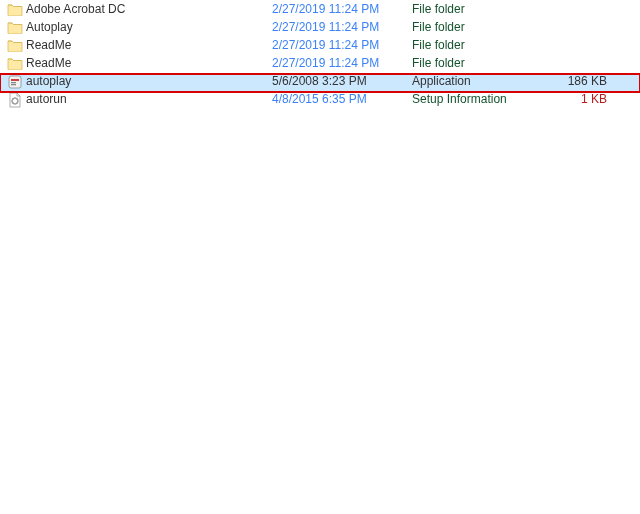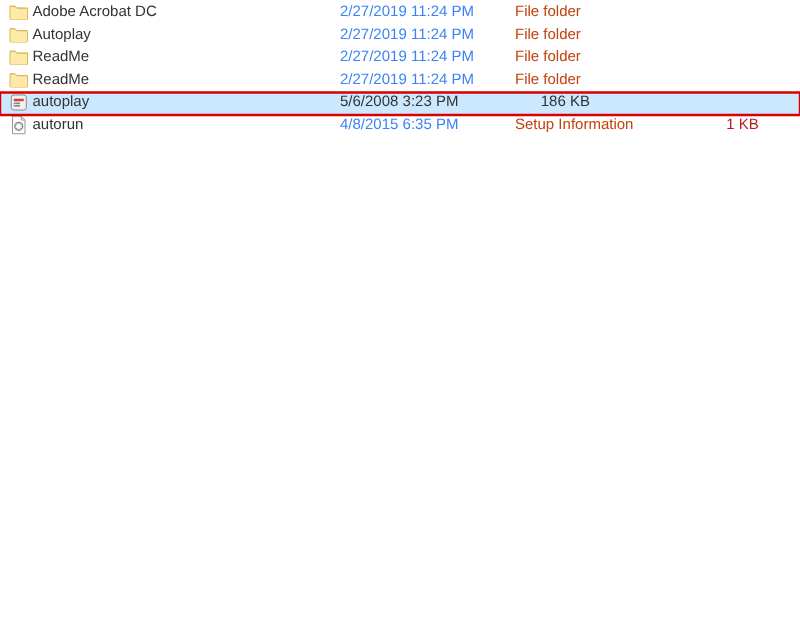--- a/index.html
+++ b/index.html
@@ -45,21 +45,21 @@
       overflow: hidden;
       text-overflow: ellipsis;
     }
     .col-date {
       flex: 0 0 140px;
       color: #3b82f6;
       overflow: hidden;
     }
     .col-type {
       flex: 0 0 135px;
-      color: #c2410c;
+      color: #14532d;
       overflow: hidden;
     }
     .col-size {
       flex: 0 0 60px;
       text-align: right;
       color: #b91c1c;
     }
     .file-row.selected .col-date,
     .file-row.selected .col-type,
     .file-row.selected .col-size {
@@ -123,20 +123,21 @@
       <span class="col-icon">
         <svg width="16" height="16" viewBox="0 0 16 16">
           <rect x="2" y="2" width="12" height="12" rx="2" fill="#f2f2f2" stroke="#888" stroke-width="0.8"></rect>
           <rect x="4" y="5" width="8" height="2" fill="#d04040"></rect>
           <rect x="4" y="8" width="5" height="1.3" fill="#888"></rect>
           <rect x="4" y="10" width="5" height="1.3" fill="#888"></rect>
         </svg>
       </span>
       <span class="col-name">autoplay</span>
       <span class="col-date">5/6/2008 3:23 PM</span>
+      <span class="col-type">Application</span>
       <span class="col-size">186 KB</span>
     </div>
     <div class="file-row">
       <span class="col-icon">
         <svg width="16" height="16" viewBox="0 0 16 16">
           <path d="M3 1 h7 l3 3 v11 H3 Z" fill="#fff" stroke="#999" stroke-width="0.8"></path>
           <path d="M10 1 v3 h3" fill="none" stroke="#999" stroke-width="0.8"></path>
           <circle cx="8" cy="9" r="3.2" fill="none" stroke="#888" stroke-width="1"></circle>
           <path d="M8 7 v-1 M8 11 v1 M6 9 h-1 M10 9 h1 M6.6 7.6 l-.7-.7 M9.4 10.4 l.7 .7 M6.6 10.4 l-.7 .7 M9.4 7.6 l.7 -.7" stroke="#888" stroke-width="0.9"></path>
         </svg>

